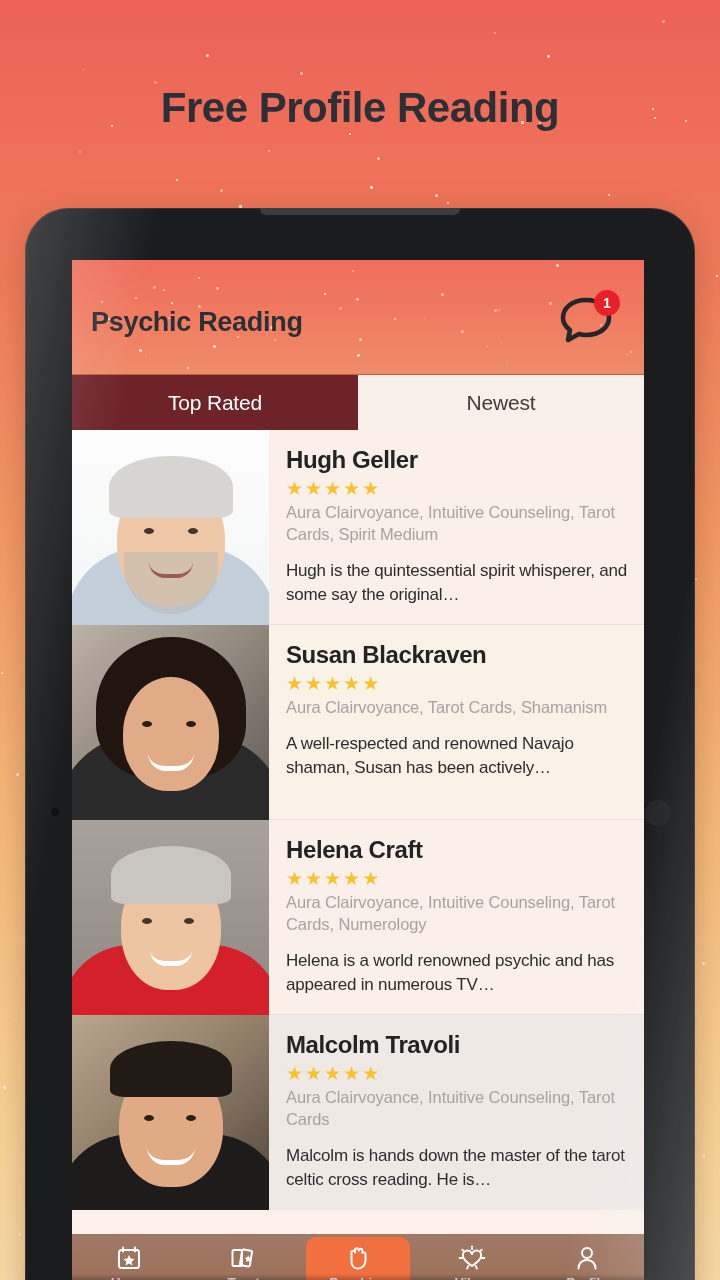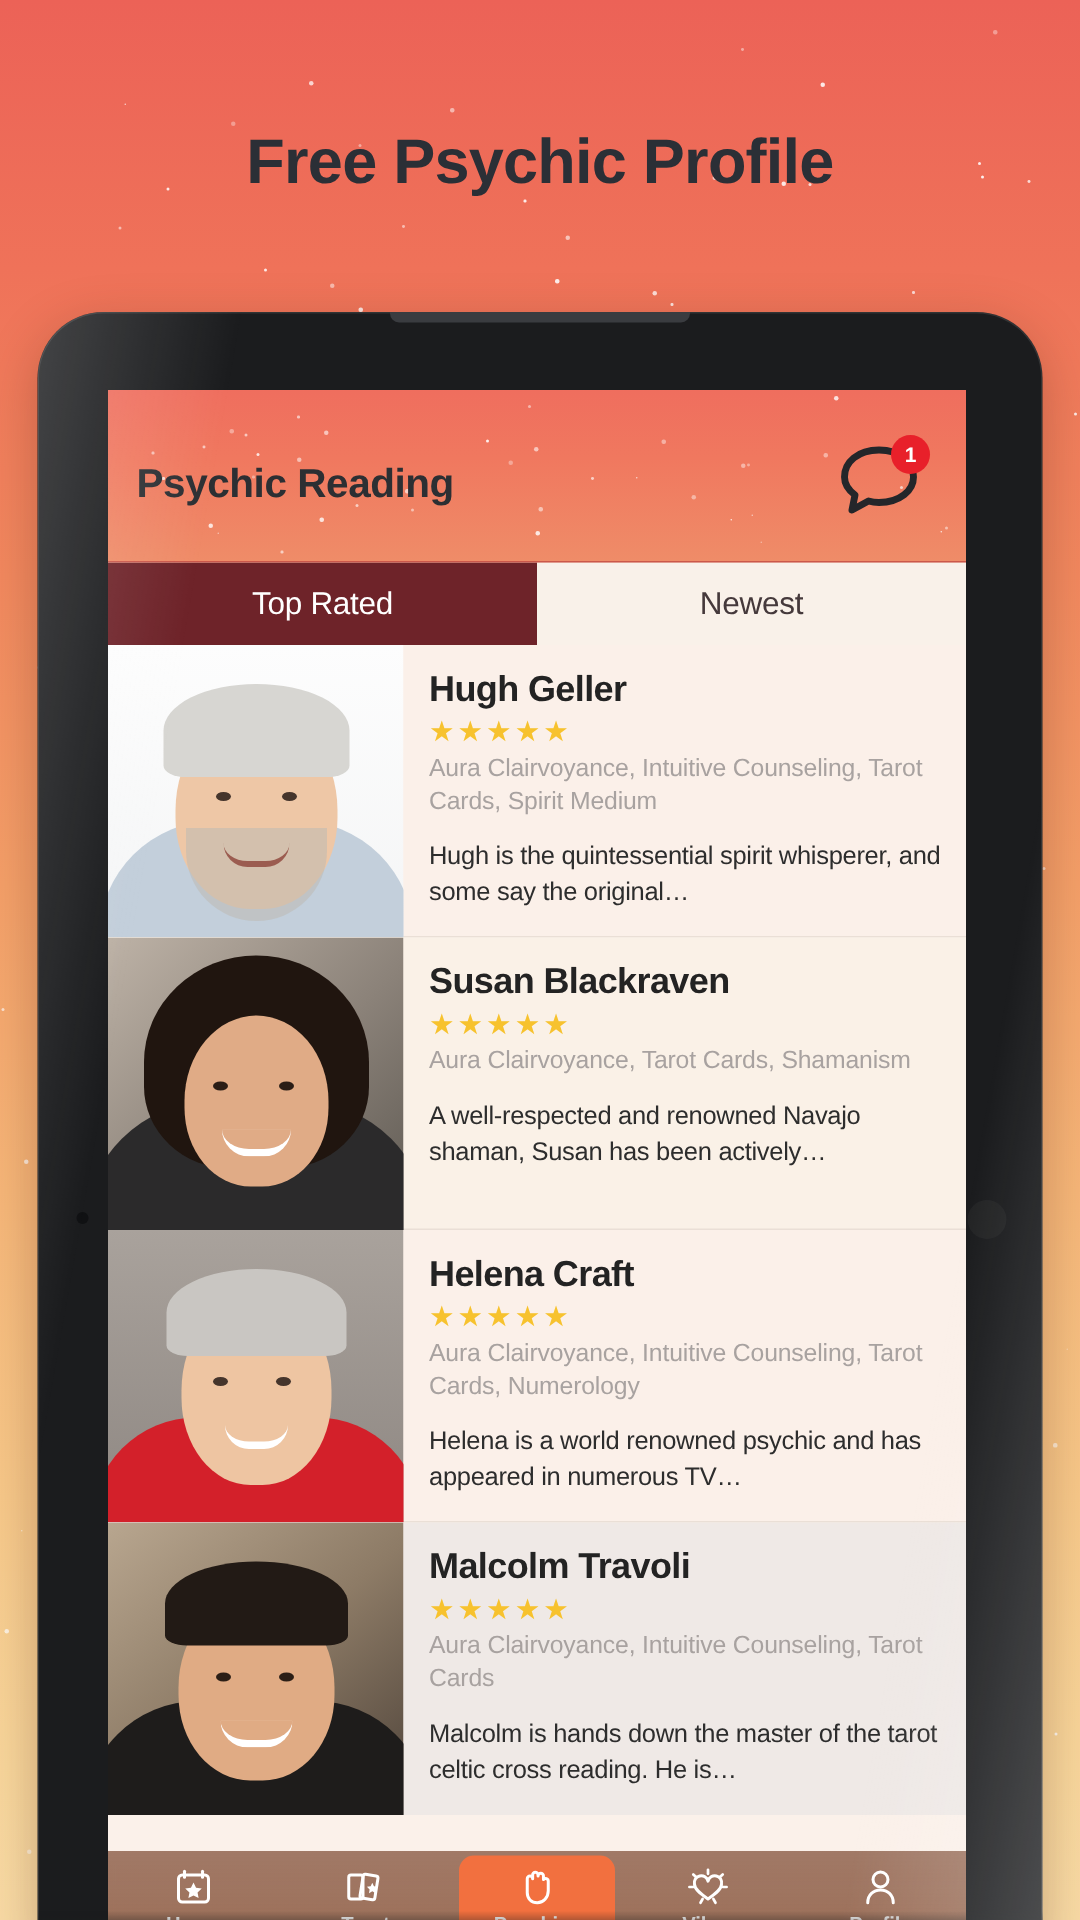--- a/index.html
+++ b/index.html
@@ -325,21 +325,21 @@
     <i style="left:467px;top:396px;width:1.6px;height:1.6px;opacity:0.52"></i>
     <i style="left:547px;top:55px;width:2.9px;height:2.9px;opacity:0.85"></i>
     <i style="left:27px;top:621px;width:2.0px;height:2.0px;opacity:0.38"></i>
     <i style="left:299px;top:578px;width:3.4px;height:3.4px;opacity:0.67"></i>
     <i style="left:379px;top:229px;width:3.1px;height:3.1px;opacity:0.65"></i>
     <i style="left:309px;top:942px;width:1.6px;height:1.6px;opacity:0.54"></i>
     <i style="left:300px;top:72px;width:2.7px;height:2.7px;opacity:0.52"></i>
     <i style="left:413px;top:1212px;width:2.3px;height:2.3px;opacity:0.51"></i>
   </div>
 
-<div class="headline">Free Psychic Profile</div>
+<div class="headline">Free Profile Reading</div>
 
 <div class="phone">
   <div class="speaker"></div>
   <div class="side-dot"></div>
   <div class="side-dot-r"></div>
 
   <div class="screen">
 
     <div class="app-header">
       <div class="stars" id="hdr-stars">

